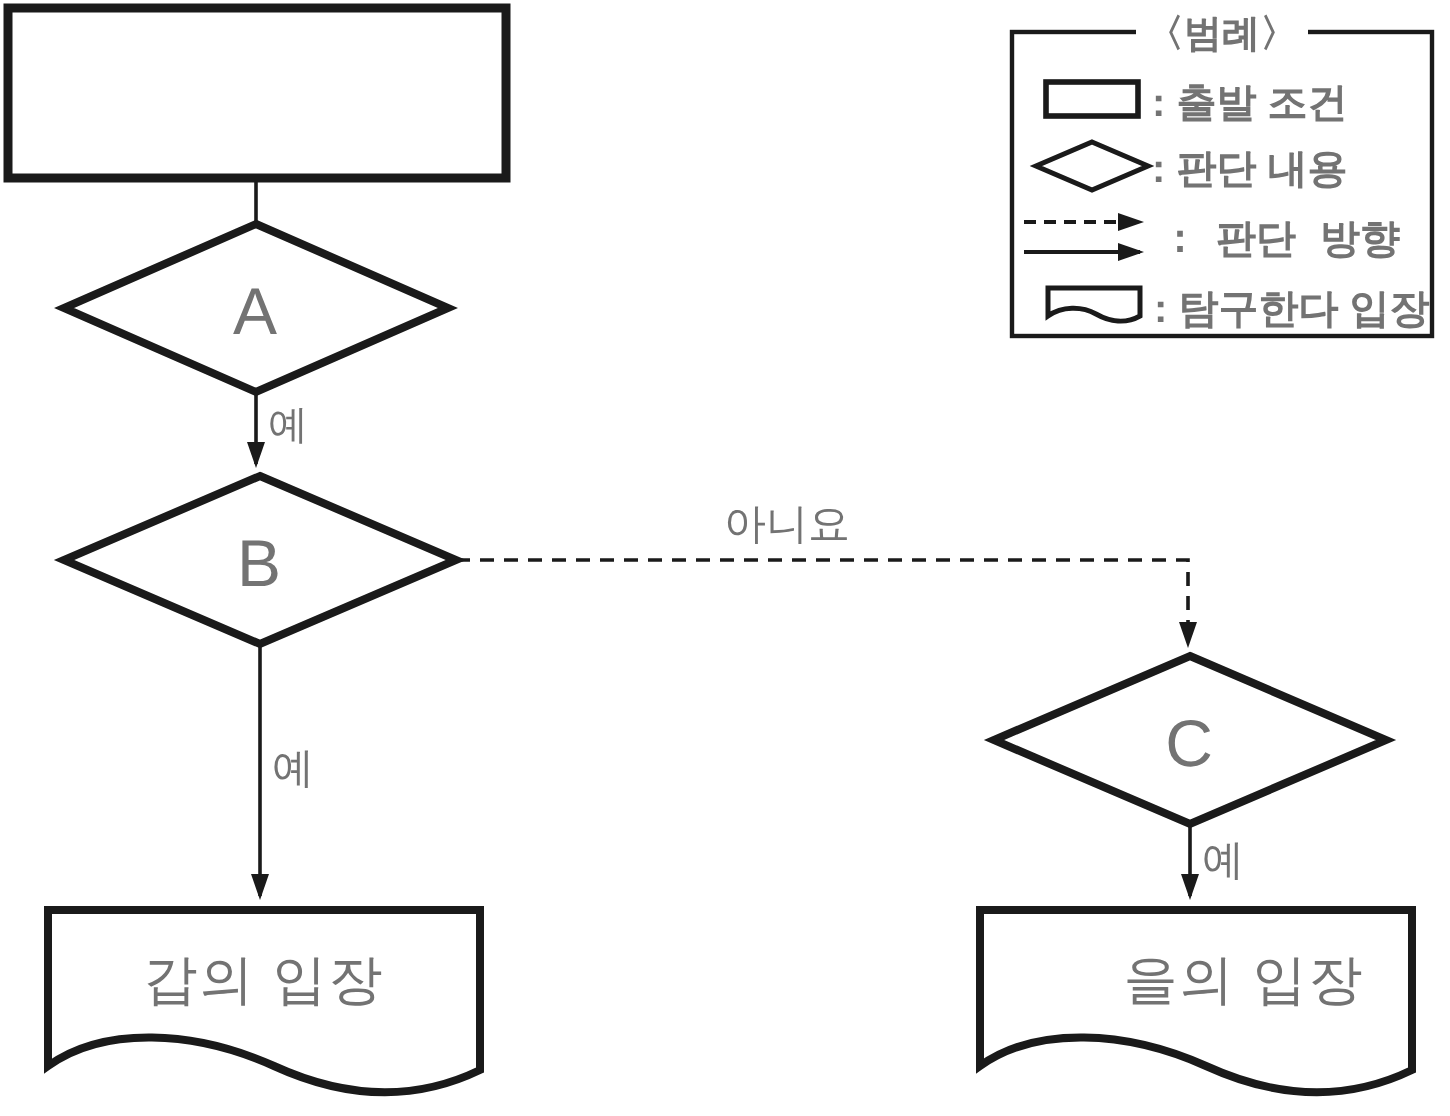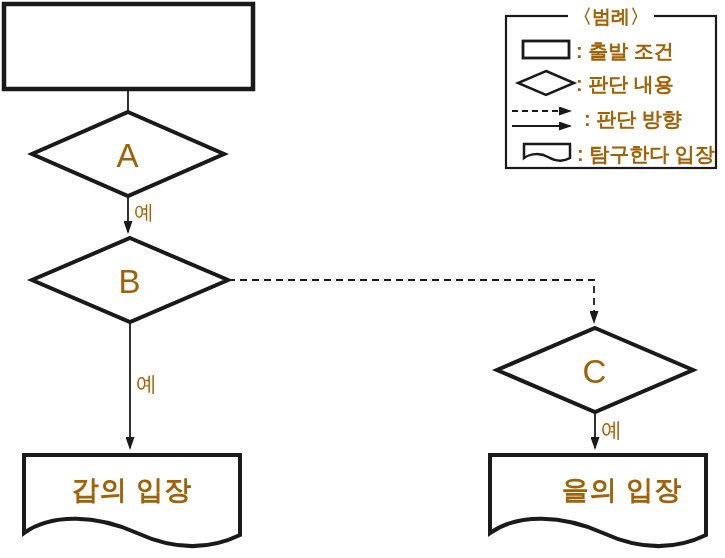--- a/index.html
+++ b/index.html
@@ -5,35 +5,35 @@
   html,body{margin:0;padding:0;background:#ffffff;}
   #stage{
     position:relative;
     width:725px;height:558px;
     background:#ffffff;
     font-family:"Liberation Sans","DejaVu Sans",sans-serif;
     color:#111111;
     overflow:hidden;
   }
   #shapes{position:absolute;left:0;top:0;}
-  .txt{position:absolute;white-space:nowrap;color:#a16207;}
+  .txt{position:absolute;white-space:nowrap;color:#737373;}
   .start-text{
     left:4px;top:4px;width:249px;height:85px;
     display:flex;flex-direction:column;align-items:center;justify-content:center;
     font-size:23px;font-weight:bold;line-height:35px;text-align:center;
     white-space:nowrap;
   }
   .node-label{
     transform:translate(-50%,-50%);
     font-size:33px;font-weight:400;letter-spacing:1px;
   }
   .edge-label{font-size:20px;font-weight:500;}
   .doc-label{
     transform:translate(-50%,-50%);
-    font-size:27px;font-weight:bold;letter-spacing:1px;
+    font-size:27px;font-weight:normal;letter-spacing:1px;
   }
   .legend-title{
     transform:translate(-50%,-50%);
     background:#ffffff;padding:0 5px;
     font-size:19px;font-weight:bold;
   }
   .legend-label{font-size:20px;font-weight:bold;}
 </style>
 </head>
 <body>
@@ -74,24 +74,25 @@
     <span>갑, 을 사상가의 죽음에</span>
     <span>대한 입장을 탐구한다.</span>
   </div>
 
   <div class="txt node-label" style="left:128px;top:156px;">A</div>
   <div class="txt node-label" style="left:130px;top:282px;">B</div>
   <div class="txt node-label" style="left:595px;top:372px;">C</div>
 
   <div class="txt edge-label" style="left:134px;top:199px;">예</div>
   <div class="txt edge-label" style="left:136px;top:370px;font-size:21px;">예</div>
+  <div class="txt edge-label" style="left:362px;top:248px;font-size:21px;">아니요</div>
   <div class="txt edge-label" style="left:601px;top:416px;font-size:21px;">예</div>
 
   <div class="txt doc-label" style="left:132px;top:490px;">갑의 입장</div>
   <div class="txt doc-label" style="left:622px;top:490px;">을의 입장</div>
 
   <div class="txt legend-title" style="left:611px;top:17px;">〈범례〉</div>
   <div class="txt legend-label" style="left:576px;top:71px;">: 판단 내용</div>
   <div class="txt legend-label" style="left:576px;top:38px;">: 출발 조건</div>
-  <div class="txt legend-label" style="left:584px;top:106px;">: 판단 방향</div>
+  <div class="txt legend-label" style="left:584px;top:106px;font-family:Liberation Mono, monospace;">: 판단 방향</div>
   <div class="txt legend-label" style="left:577px;top:141px;">: 탐구한다 입장</div>
 
 </div>
 
 </body></html>

